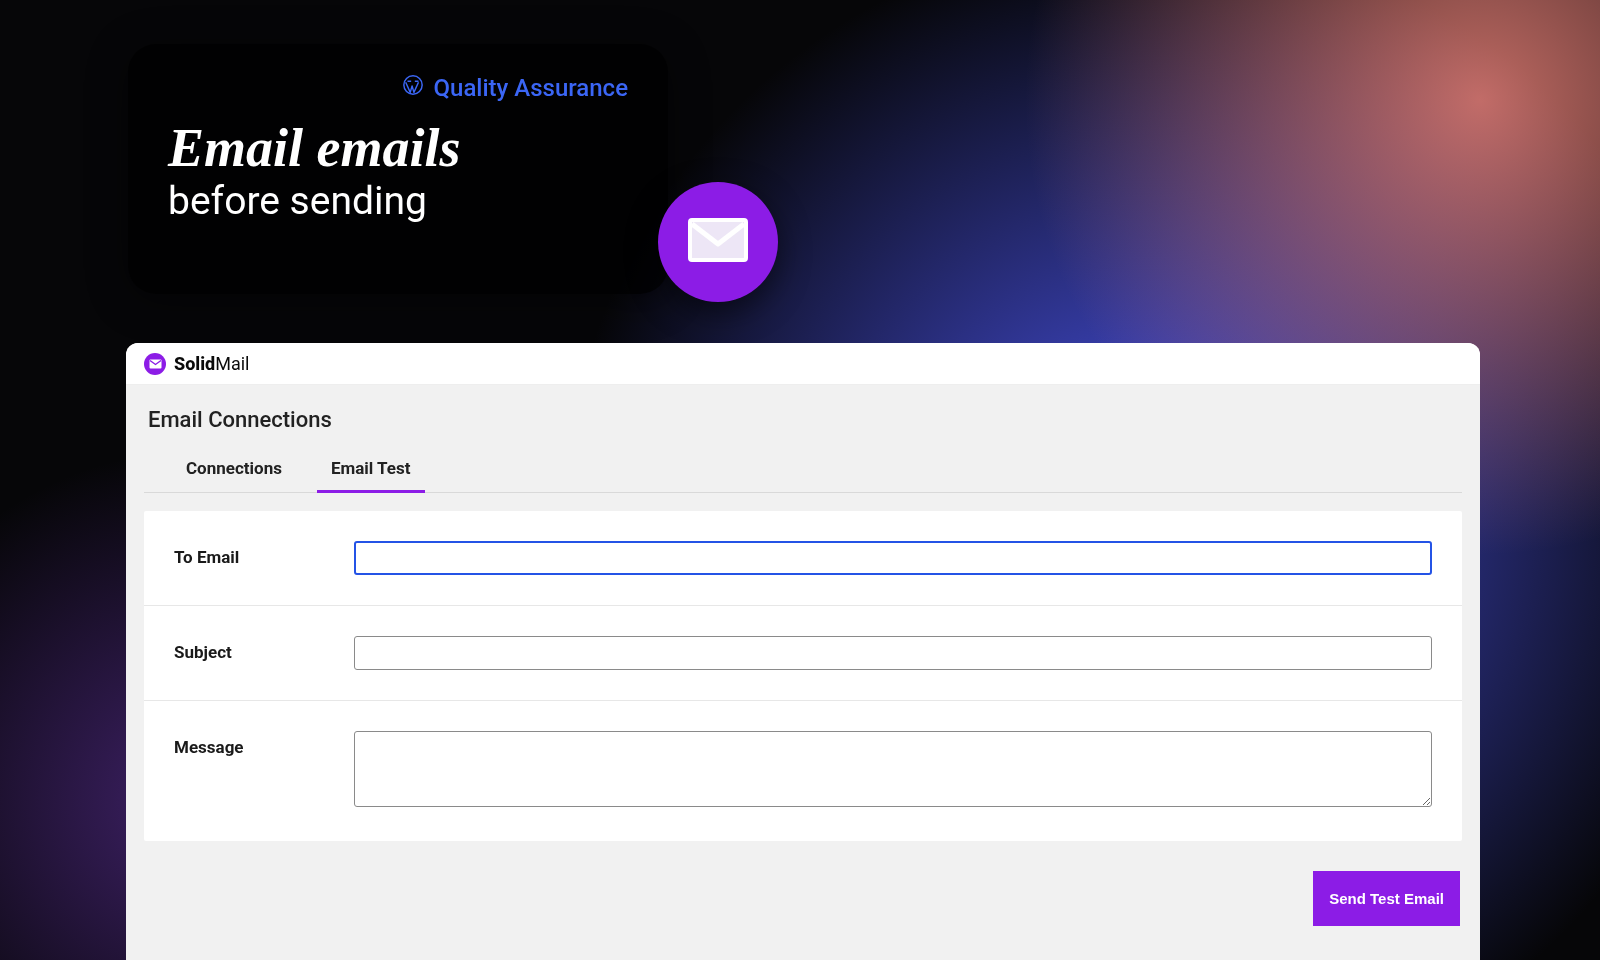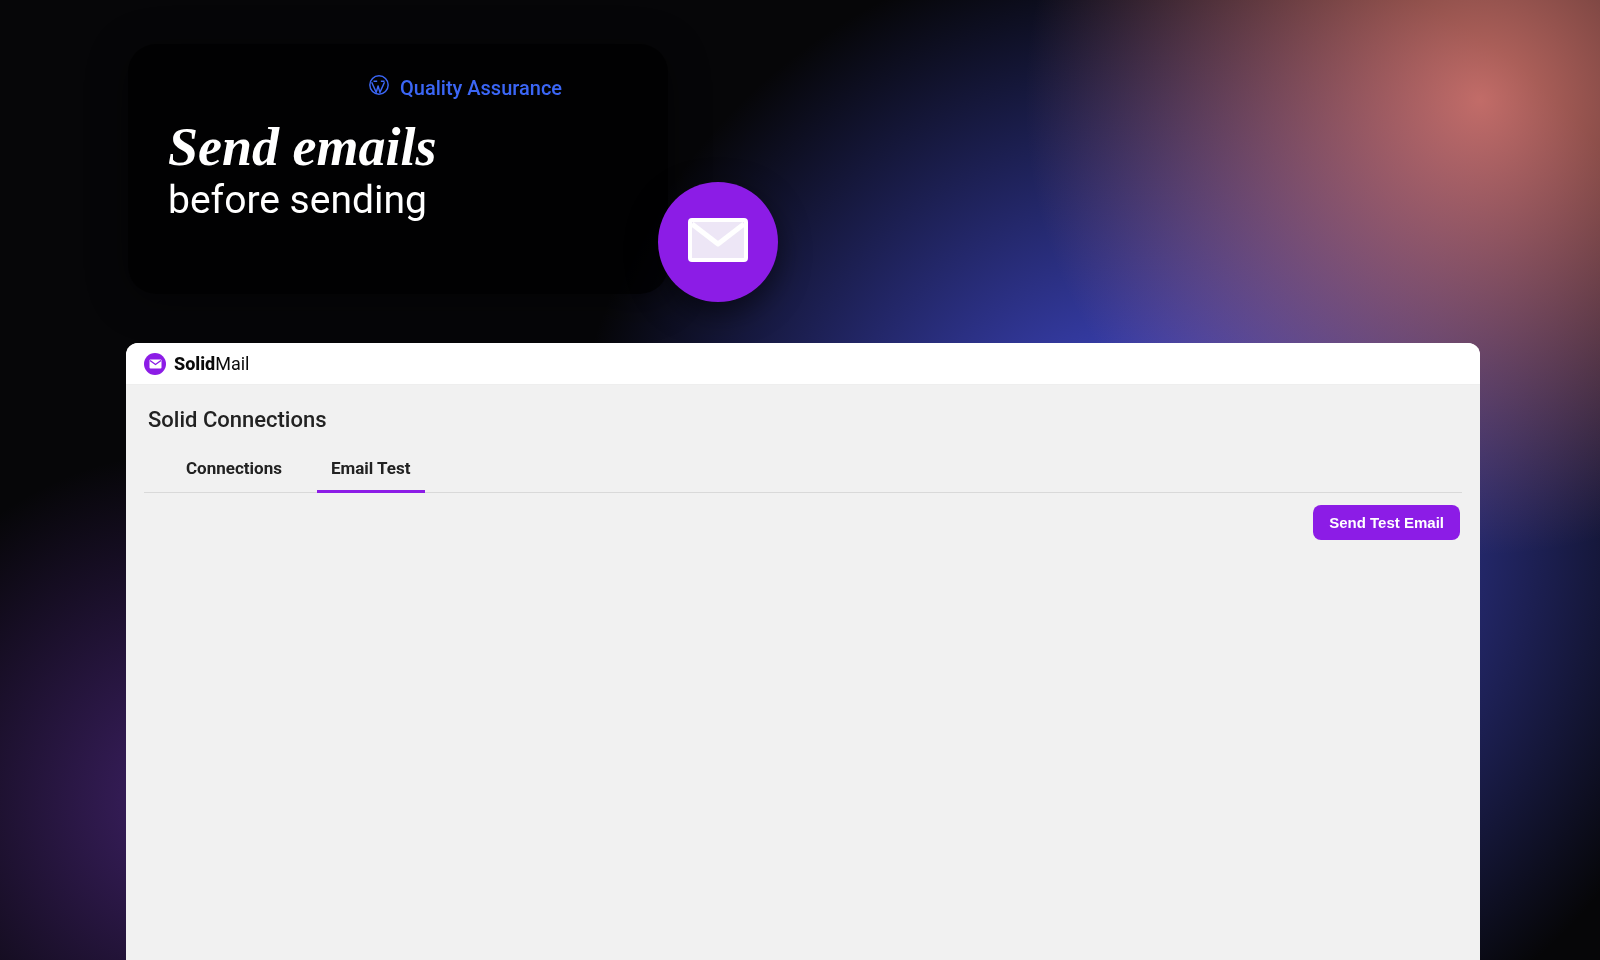--- a/index.html
+++ b/index.html
@@ -24,24 +24,25 @@
     border-radius: 28px;
     padding: 26px 40px 30px 40px;
     box-shadow: 0 6px 40px rgba(0,0,0,0.45);
     color: #fff;
   }
   .hero-eyebrow {
     display: flex;
     align-items: center;
     gap: 10px;
     color: #3B66F5;
-    font-size: 20px;
+    font-size: 24px;
     font-weight: 500;
     margin-left: 200px;
     margin-top: 4px;
+    justify-content: flex-end;
   }
   .hero-eyebrow svg { flex: 0 0 auto; }
   .hero-title {
     margin-top: 18px;
     line-height: 1.05;
   }
   .hero-title .line1 {
     font-family: Georgia, "Times New Roman", serif;
     font-style: italic;
     font-size: 54px;
@@ -164,22 +165,22 @@
 
   .form-actions {
     display: flex;
     justify-content: flex-end;
     padding: 12px 20px 20px 20px;
   }
   .btn-primary {
     background: #8C1CE6;
     color: #fff;
     border: none;
-    border-radius: 8px;
-    padding: 9px 16px;
+    border-radius: 0;
+    padding: 19px 16px;
     font-size: 15px;
     font-weight: 600;
     cursor: pointer;
   }
 </style>
 </head>
 <body>
 
 <div class="stage">
 
@@ -188,21 +189,21 @@
       <span>
         <svg width="22" height="22" viewBox="0 0 24 24" fill="none" stroke="#3B66F5" stroke-width="1.6">
           <circle cx="12" cy="12" r="10"></circle>
           <path d="M4 9 L9 20 L11 13 L13 20 L18 9" stroke-linejoin="round"></path>
           <path d="M6 8 H10 M14 8 H18"></path>
         </svg>
       </span>
       <span>Quality Assurance</span>
     </div>
     <div class="hero-title">
-      <div class="line1">Send emails</div>
+      <div class="line1">Email emails</div>
       <div class="line2">before sending</div>
     </div>
   </div>
 
   <div class="mail-badge">
     <span>
       <svg width="60" height="44" viewBox="0 0 60 44">
         <rect x="2" y="2" width="56" height="40" rx="2" fill="#EDE6F6" stroke="#fff" stroke-width="4"></rect>
         <path d="M4 6 L30 26 L56 6" fill="none" stroke="#fff" stroke-width="5" stroke-linejoin="round"></path>
       </svg>
@@ -215,30 +216,50 @@
         <svg width="13" height="10" viewBox="0 0 13 10">
           <rect x="0.5" y="0.5" width="12" height="9" rx="1" fill="#fff"></rect>
           <path d="M1 1.5 L6.5 5.5 L12 1.5" fill="none" stroke="#8C1CE6" stroke-width="1.4"></path>
         </svg>
       </span>
       <span class="brand-text">
         <span class="bold">Solid</span><span class="light">Mail</span>
       </span>
     </div>
 
-    <div class="page-title">Solid Connections</div>
+    <div class="page-title">Email Connections</div>
 
     <div class="tabs">
       <div class="tab">
         <span>Connections</span>
       </div>
       <div class="tab active">
         <span>Email Test</span>
       </div>
     </div>
 
+    <div class="form-card">
+      <div class="form-row">
+        <div class="form-label">To Email</div>
+        <div class="form-control">
+          <input type="text" class="focused" value="" style="">
+        </div>
+      </div>
+      <div class="form-row">
+        <div class="form-label">Subject</div>
+        <div class="form-control">
+          <input type="text" value="" style="">
+        </div>
+      </div>
+      <div class="form-row">
+        <div class="form-label">Message</div>
+        <div class="form-control">
+          <textarea value="" style=""></textarea>
+        </div>
+      </div>
+    </div>
 
     <div class="form-actions">
       <button class="btn-primary">Send Test Email</button>
     </div>
   </div>
 
 </div>
 
 </body></html>

